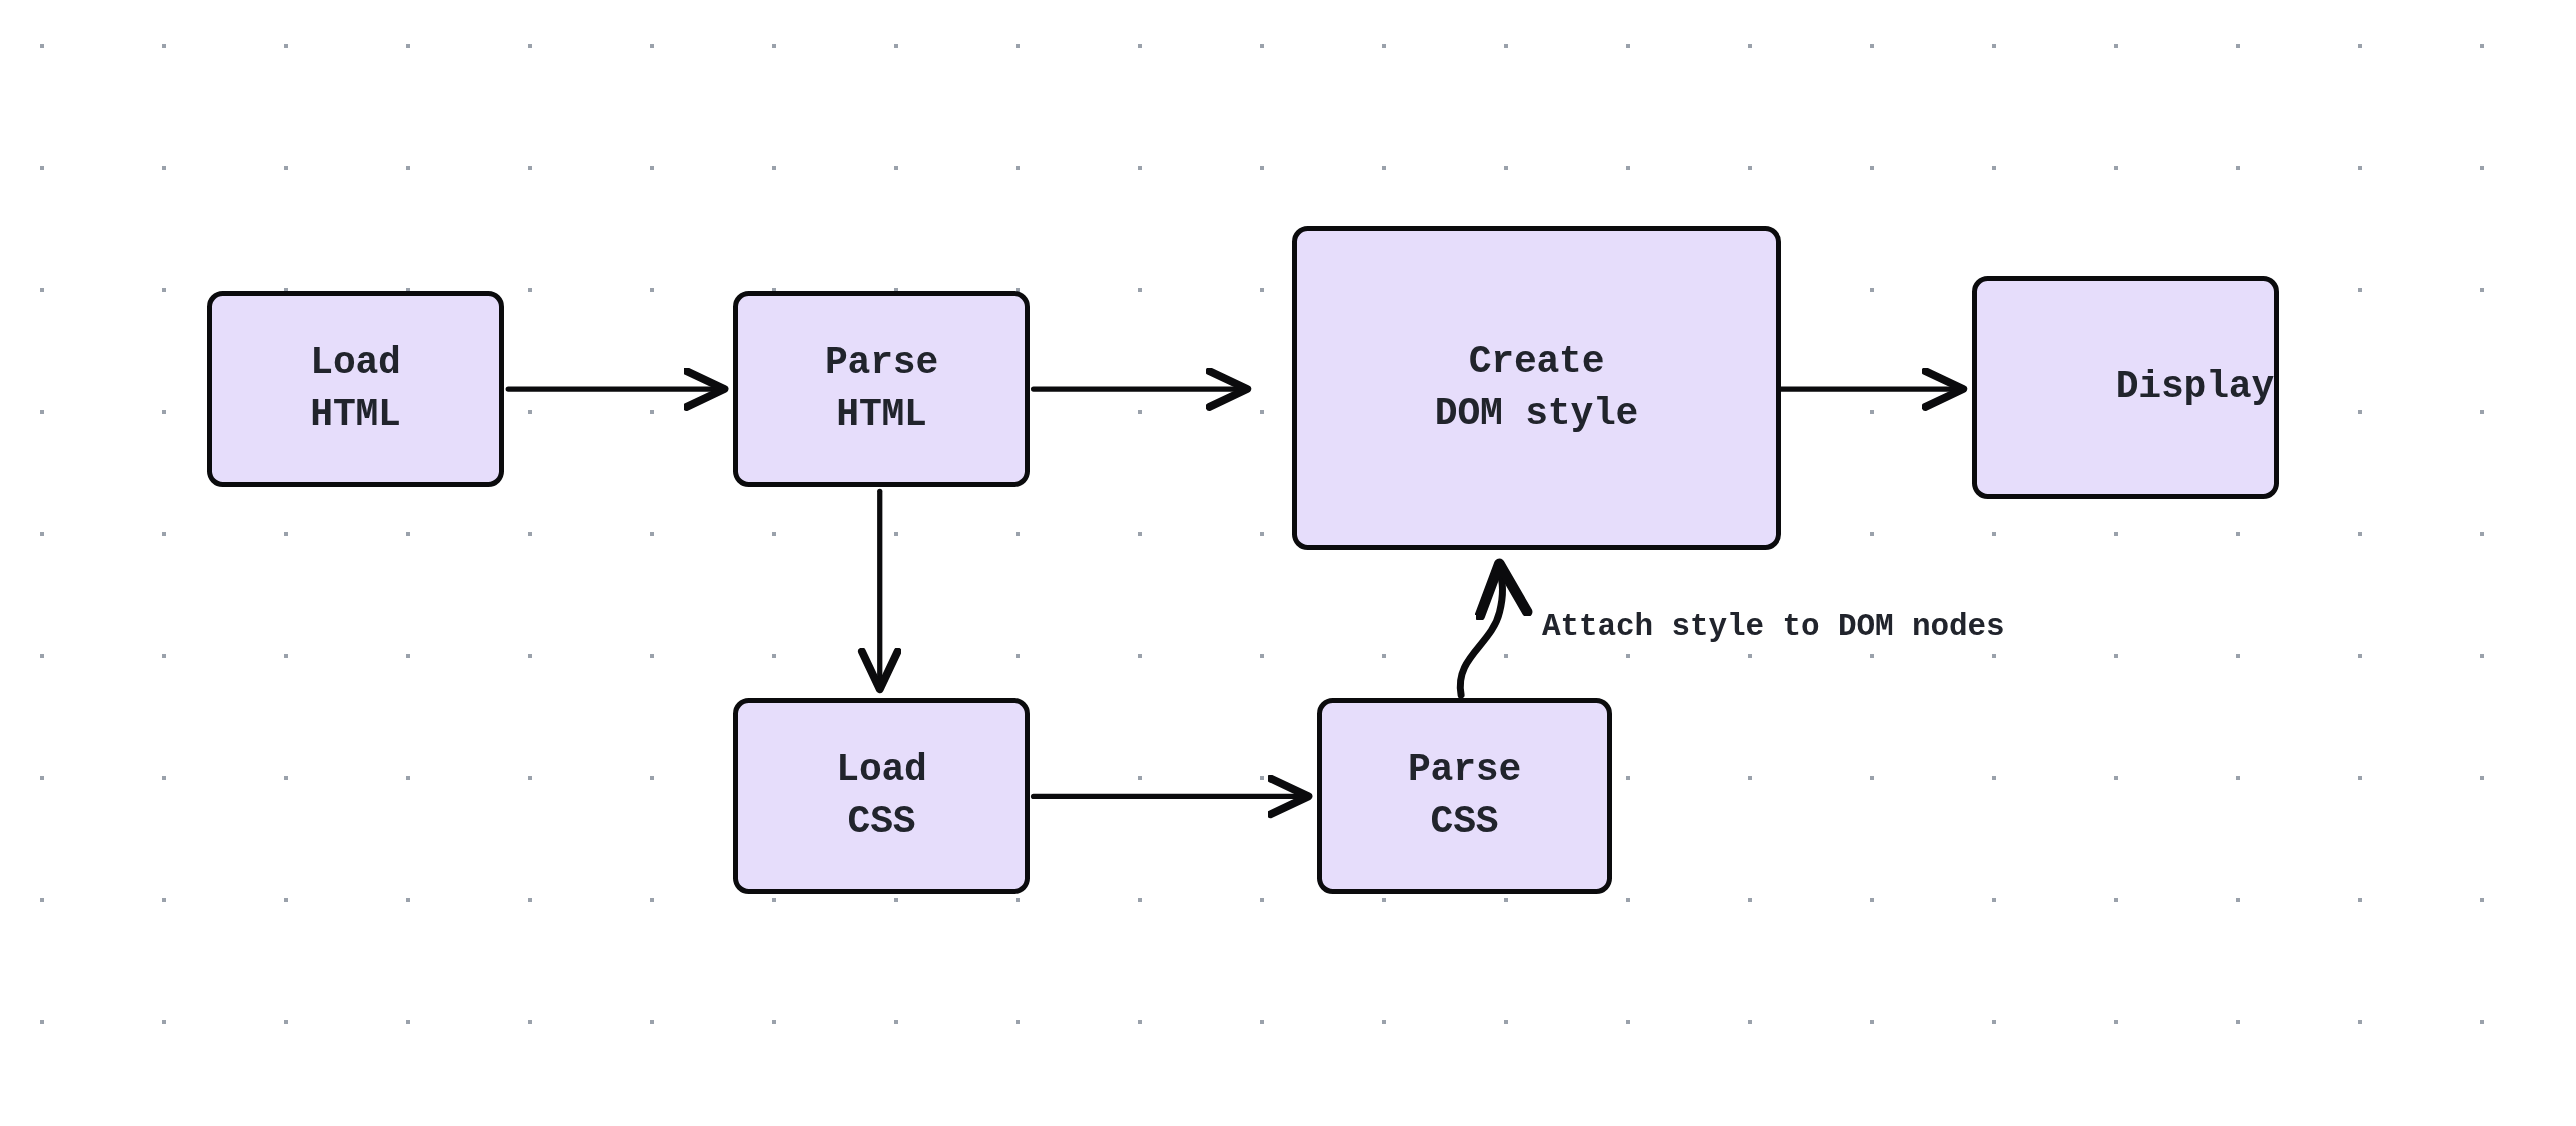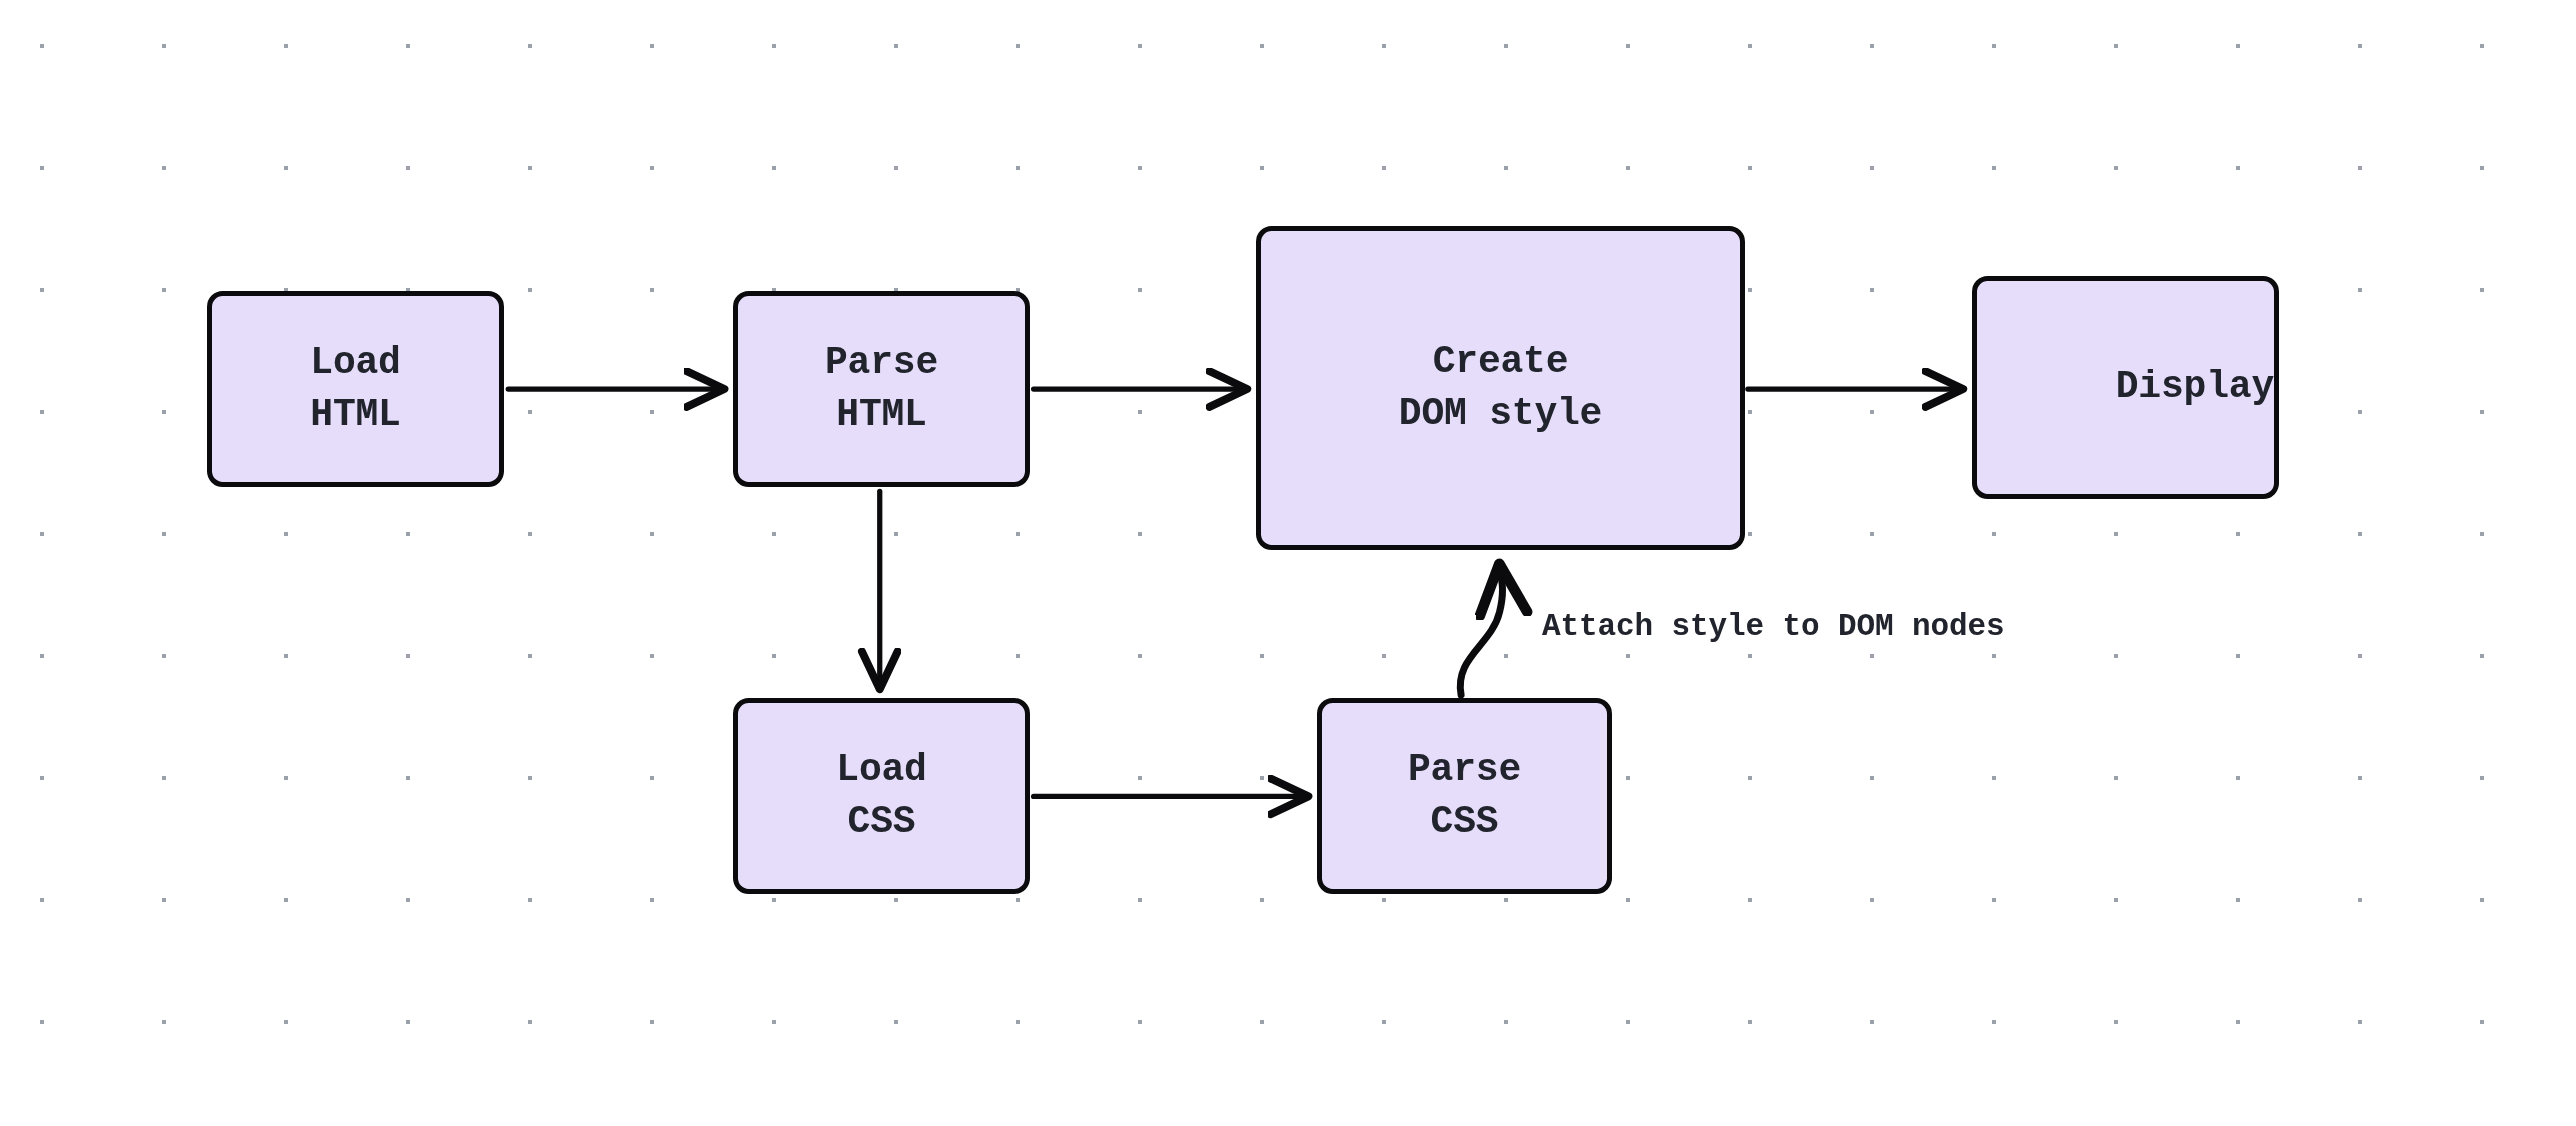--- a/index.html
+++ b/index.html
@@ -83,21 +83,21 @@
   <div class="node" style="left:207px; top:291px; width:297px; height:196px;">
     <span class="line">Load</span>
     <span class="line">HTML</span>
   </div>
 
   <div class="node" style="left:733px; top:291px; width:297px; height:196px;">
     <span class="line">Parse</span>
     <span class="line">HTML</span>
   </div>
 
-  <div class="node" style="left:1256px; top:226px; width:489px; height:324px;">
+  <div class="node" style="left:1292px; top:226px; width:489px; height:324px;">
     <span class="line">Create</span>
     <span class="line">DOM style</span>
   </div>
 
   <div class="node" style="left:1972px; top:276px; width:307px; height:223px;align-items:flex-end;">
     <span class="line">Display</span>
   </div>
 
   <div class="node" style="left:733px; top:698px; width:297px; height:196px;">
     <span class="line">Load</span>

